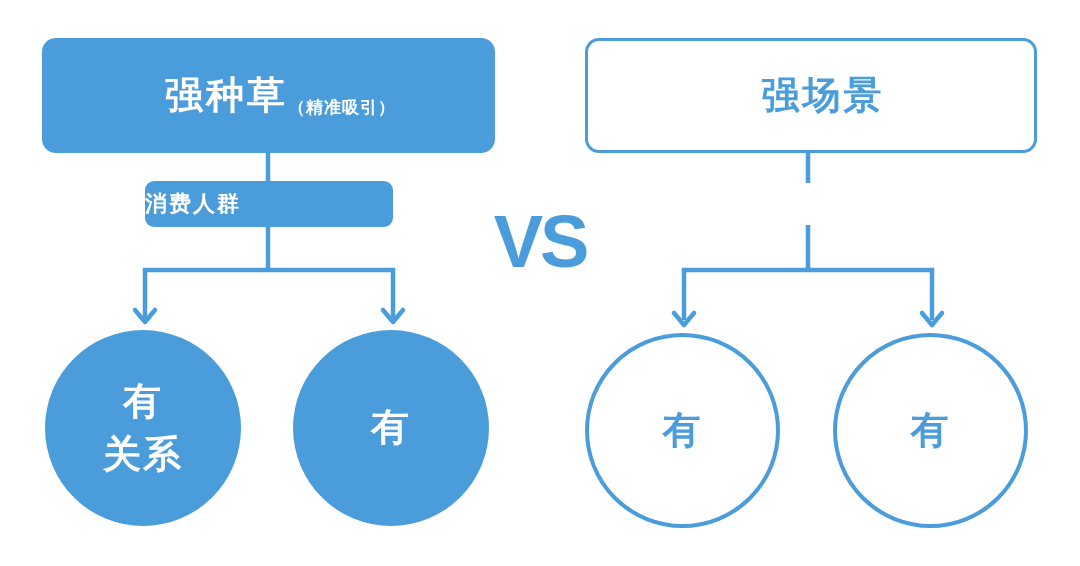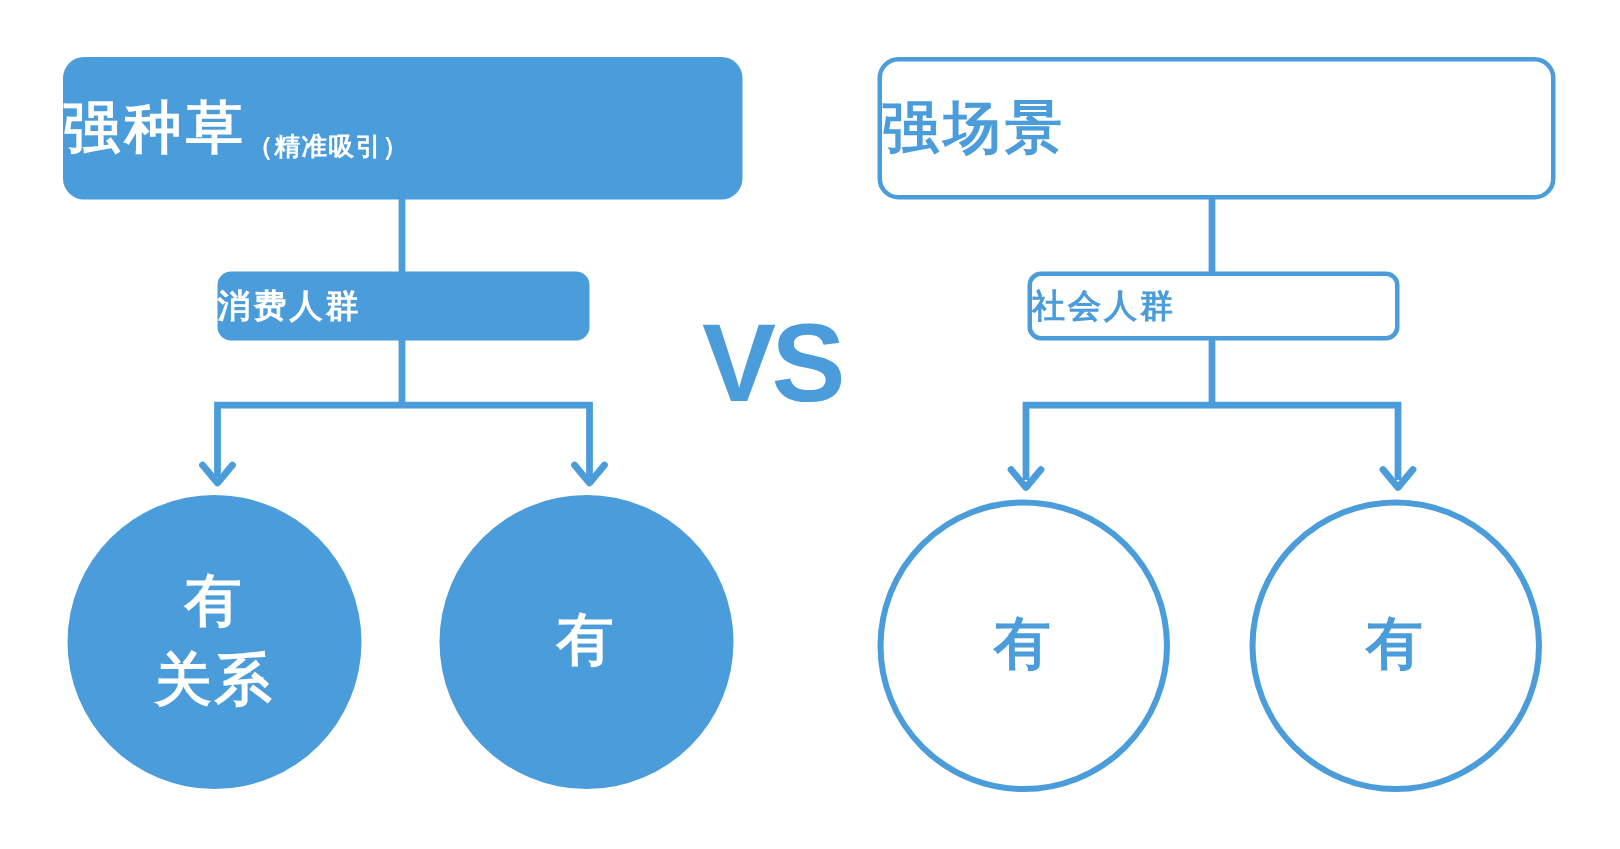--- a/index.html
+++ b/index.html
@@ -12,25 +12,26 @@
     width: 1080px;
     height: 566px;
     background: #ffffff;
     overflow: hidden;
   }
 
   
   .box-top {
     position: absolute;
     top: 38px;
-    height: 95px;
+    height: 115px;
     border-radius: 14px;
     display: flex;
     align-items: center;
-    justify-content: flex-start;
+    justify-content: center;
+    padding-left: 24px;
   }
   .box-top.filled {
     left: 42px;
     width: 453px;
     background: var(--accent);
     color: #ffffff;
   }
   .box-top.outlined {
     left: 585px;
     width: 452px;
@@ -105,21 +106,21 @@
   .circle.c-l2 { left: 293px; top: 330px; }
   .circle.c-r1 { left: 585px; top: 333px; width: 195px; height: 195px; }
   .circle.c-r2 { left: 833px; top: 333px; width: 195px; height: 195px; }
 
   
   .vs {
     position: absolute;
     left: 468px;
     top: 205px;
     width: 144px;
-    text-align: left;
+    text-align: center;
     font-size: 74px;
     font-weight: bold;
     letter-spacing: -3px;
     color: var(--accent);
     line-height: 1;
   }
 
   
   .connectors {
     position: absolute;
@@ -170,23 +171,20 @@
   <div class="circle filled c-l2">
     <span>有</span>
   </div>
 
   <div class="vs">VS</div>
 
   <div class="box-top outlined">
     <span class="title">强场景</span>
   </div>
 
-  <div class="box-mid outlined">
-    <span>社会人群</span>
-  </div>
 
   <div class="circle outlined c-r1">
     <span>有</span>
   </div>
 
   <div class="circle outlined c-r2">
     <span>有</span>
   </div>
 
 </div>

